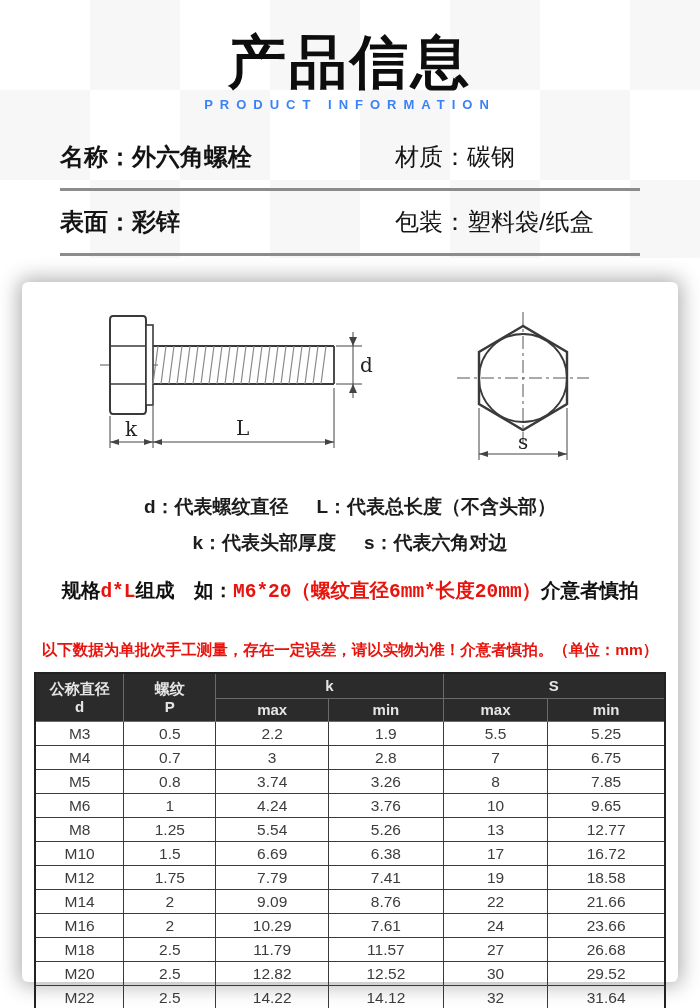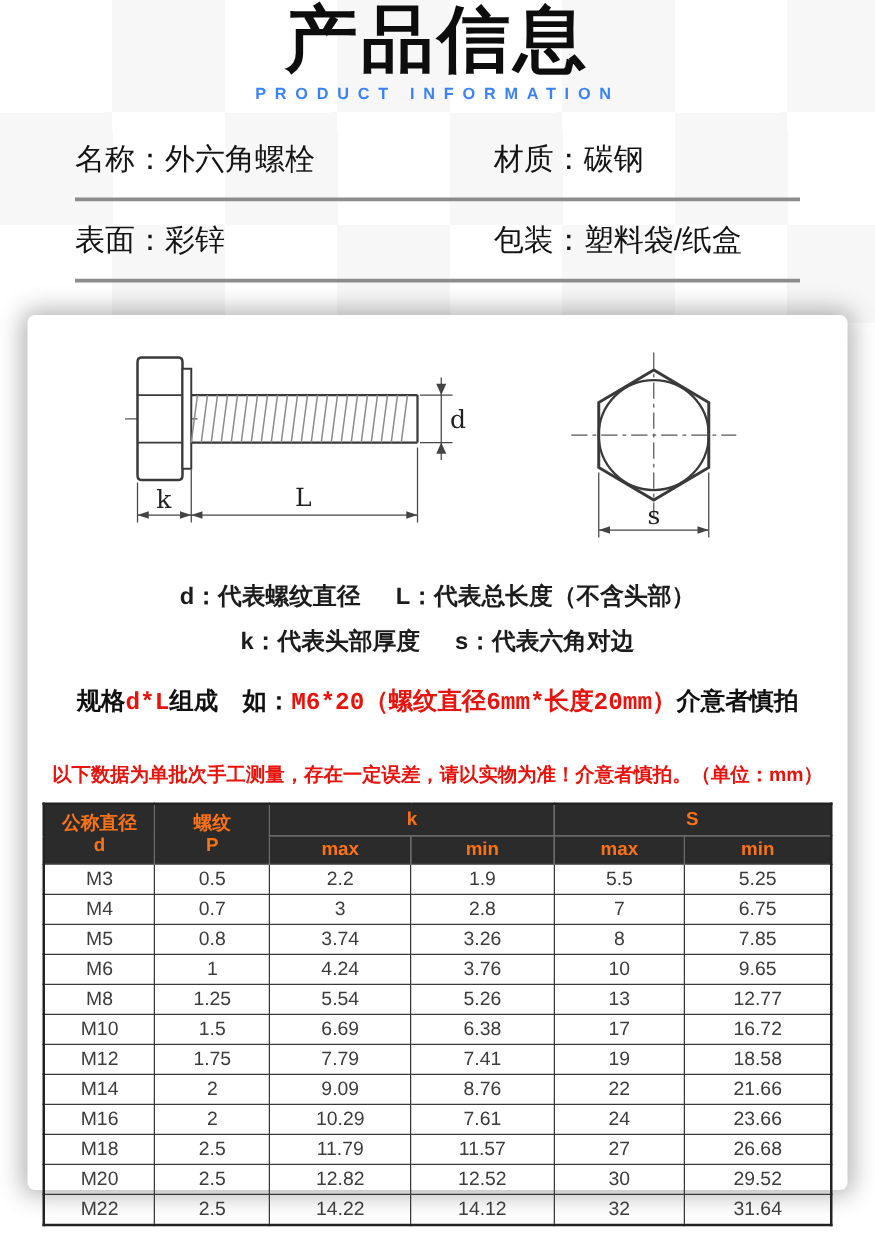--- a/index.html
+++ b/index.html
@@ -9,32 +9,32 @@
     background: #ffffff;
     font-family: "Liberation Sans", sans-serif;
     position: relative;
     overflow: hidden;
   }
   .top-bg {
     position: absolute; top: 0; left: 0; width: 700px; height: 258px;
     background: conic-gradient(#f7f7f7 0.25turn, #ffffff 0.25turn 0.5turn, #f7f7f7 0.5turn 0.75turn, #ffffff 0.75turn) 0 0 / 180px 180px repeat;
     z-index: 0;
   }
-  .header { position: relative; z-index: 1; text-align: center; }
+  .header { position: relative; z-index: 1; padding-top: 30px; text-align: center; }
   .title {
     font-size: 58px; font-weight: 900; color: #0d0d0d;
     letter-spacing: 3px; line-height: 1.12;
   }
   .subtitle {
     margin-top: 2px; font-size: 13px; font-weight: bold;
     letter-spacing: 7px; color: #3b82f6;
   }
   .specs { position: relative; z-index: 1; width: 580px; margin: 14px auto 0; }
   .spec-row { display: flex; height: 62px; align-items: center; font-size: 24px; color: #141414; }
-  .spec-left { width: 335px; }
+  .spec-left { width: 335px; font-weight: bold; }
   .divider { height: 3px; background: #8c8c8c; }
   .card-section { position: relative; z-index: 1; padding: 26px 22px 0; }
   .card {
     background: #ffffff; border-radius: 6px; height: 700px;
     box-shadow: 0 0 20px 4px rgba(0,0,0,0.30);
     padding-top: 26px;
   }
   .diagrams { display: flex; justify-content: center; align-items: flex-start; gap: 55px; height: 176px; }
   .legend-line { text-align: center; font-weight: bold; font-size: 19px; color: #1c1c1c; margin-top: 10px; }
   .legend-line span { margin: 0 14px; }
@@ -46,21 +46,21 @@
     border-collapse: collapse; table-layout: fixed;
     border: 2px solid #222;
   }
   .spec-table col.c1 { width: 14.1%; }
   .spec-table col.c2 { width: 14.6%; }
   .spec-table col.c3 { width: 17.9%; }
   .spec-table col.c4 { width: 18.2%; }
   .spec-table col.c5 { width: 16.6%; }
   .spec-table col.c6 { width: 18.6%; }
   .spec-table thead th {
-    background: #2b2b2b; color: #f97316;
+    background: #2b2b2b; color: #e5e5e5;
     font-size: 15px; font-weight: bold;
     border: 1px solid #6a6a6a; padding: 0; line-height: 1.2;
   }
   .spec-table thead tr.group-row th { height: 26px; }
   .spec-table thead tr.sub-row th { height: 23px; }
   .spec-table tbody td {
     border: 1px solid #3a3a3a; text-align: center;
     font-size: 15.5px; color: #3c3c3c; height: 24px; padding: 0;
   }
   svg text.dim-label { font-family: "DejaVu Serif", serif; font-size: 20px; fill: #222; }

